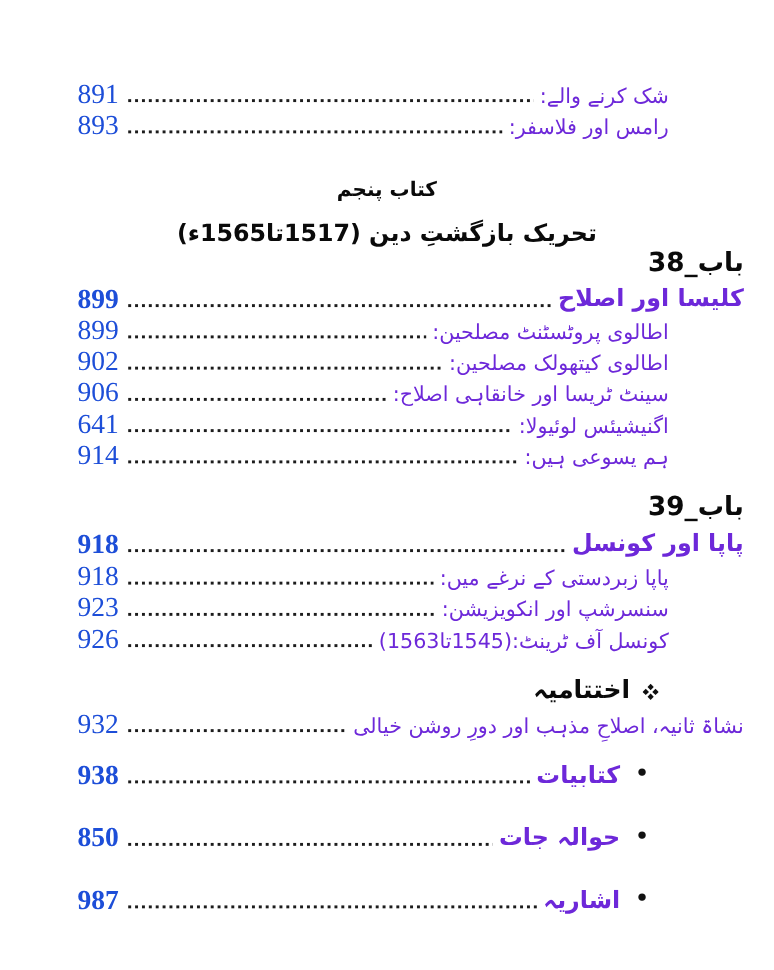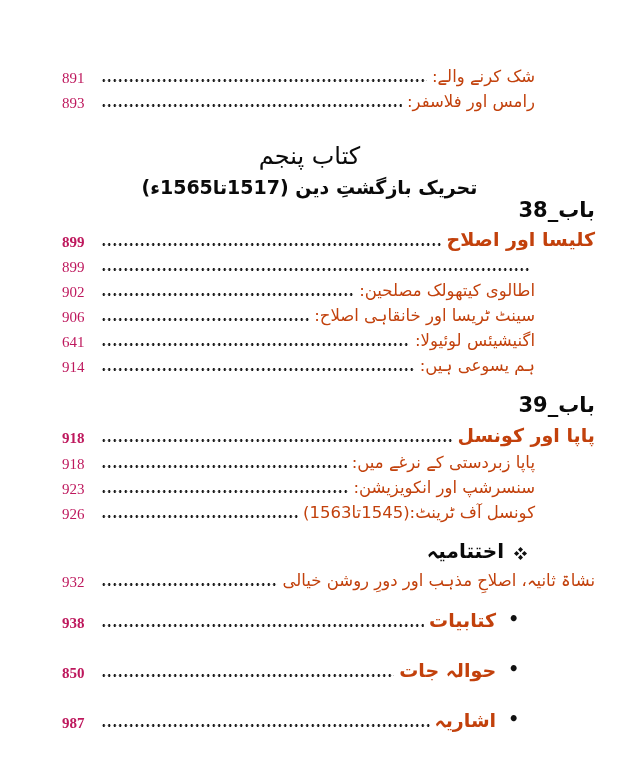--- a/index.html
+++ b/index.html
@@ -6,50 +6,50 @@
   .page{
     position:relative;width:619px;height:776px;background:#ffffff;
     overflow:hidden;font-family:"DejaVu Sans",sans-serif;color:#111;
   }
   .row{
     position:absolute;left:62px;display:flex;align-items:flex-end;
     height:26px;
   }
   .num{
     font-family:"Liberation Serif","DejaVu Serif",serif;
-    font-size:15px;line-height:1;color:#be185d;min-width:34px;
+    font-size:22px;line-height:1;color:#1d4ed8;min-width:34px;
     padding-bottom:2px;
   }
   .leader{
     flex:1 1 auto;height:7px;margin:0 5px 4px 5px;
     background-image:radial-gradient(circle,#1c1c1c 1.15px,rgba(0,0,0,0) 1.5px);
     background-size:5.5px 7px;background-repeat:repeat-x;background-position:0 100%;
   }
   .title{
     direction:rtl;unicode-bidi:isolate;white-space:nowrap;
-    font-size:16.5px;line-height:1.25;color:#c2410c;
+    font-size:16.5px;line-height:1.25;color:#6d28d9;
   }
   .bold .num{font-weight:bold;}
   .bold .title{font-weight:bold;font-size:19px;}
   .r-entry{right:84px;}
   .r-head{right:24px;}
   .r-bullet{right:100px;}
   .r-concl{right:92px;}
   .heading-row{
     position:absolute;left:62px;display:flex;justify-content:flex-end;
     height:28px;
   }
   .chapter-heading{
     direction:rtl;unicode-bidi:isolate;font-weight:bold;font-size:21px;color:#0a0a0a;
     white-space:nowrap;
   }
   .center-row{
     position:absolute;left:0;right:0;text-align:center;height:30px;
   }
-  .book-title{font-weight:normal;font-size:24px;direction:rtl;unicode-bidi:isolate;color:#0a0a0a;}
+  .book-title{font-weight:bold;font-size:16px;direction:rtl;unicode-bidi:isolate;color:#0a0a0a;}
   .book-subtitle{font-weight:bold;font-size:19px;direction:rtl;unicode-bidi:isolate;color:#0a0a0a;text-align:center;}
   .marker{
     font-size:17px;font-weight:bold;margin-left:12px;line-height:1;
     padding-bottom:5px;color:#111;
   }
   .concl-title{font-weight:bold;font-size:20px;direction:rtl;unicode-bidi:isolate;color:#0a0a0a;}
   .diamond-wrap{margin-left:10px;display:inline-flex;align-items:center;}
 </style>
 </head>
 <body>
@@ -78,20 +78,21 @@
     <span class="chapter-heading">باب_38</span>
   </div>
   <div class="row r-head bold" style="top:226px">
     <span class="num">899</span>
     <span class="leader"></span>
     <span class="title">کلیسا اور اصلاح</span>
   </div>
   <div class="row r-entry" style="top:251px">
     <span class="num">899</span>
     <span class="leader"></span>
+    <span class="title">اطالوی پروٹسٹنٹ مصلحین:</span>
   </div>
   <div class="row r-entry" style="top:276px">
     <span class="num">902</span>
     <span class="leader"></span>
     <span class="title">اطالوی کیتھولک مصلحین:</span>
   </div>
   <div class="row r-entry" style="top:301px">
     <span class="num">906</span>
     <span class="leader"></span>
     <span class="title">سینٹ ٹریسا اور خانقاہی اصلاح:</span>

